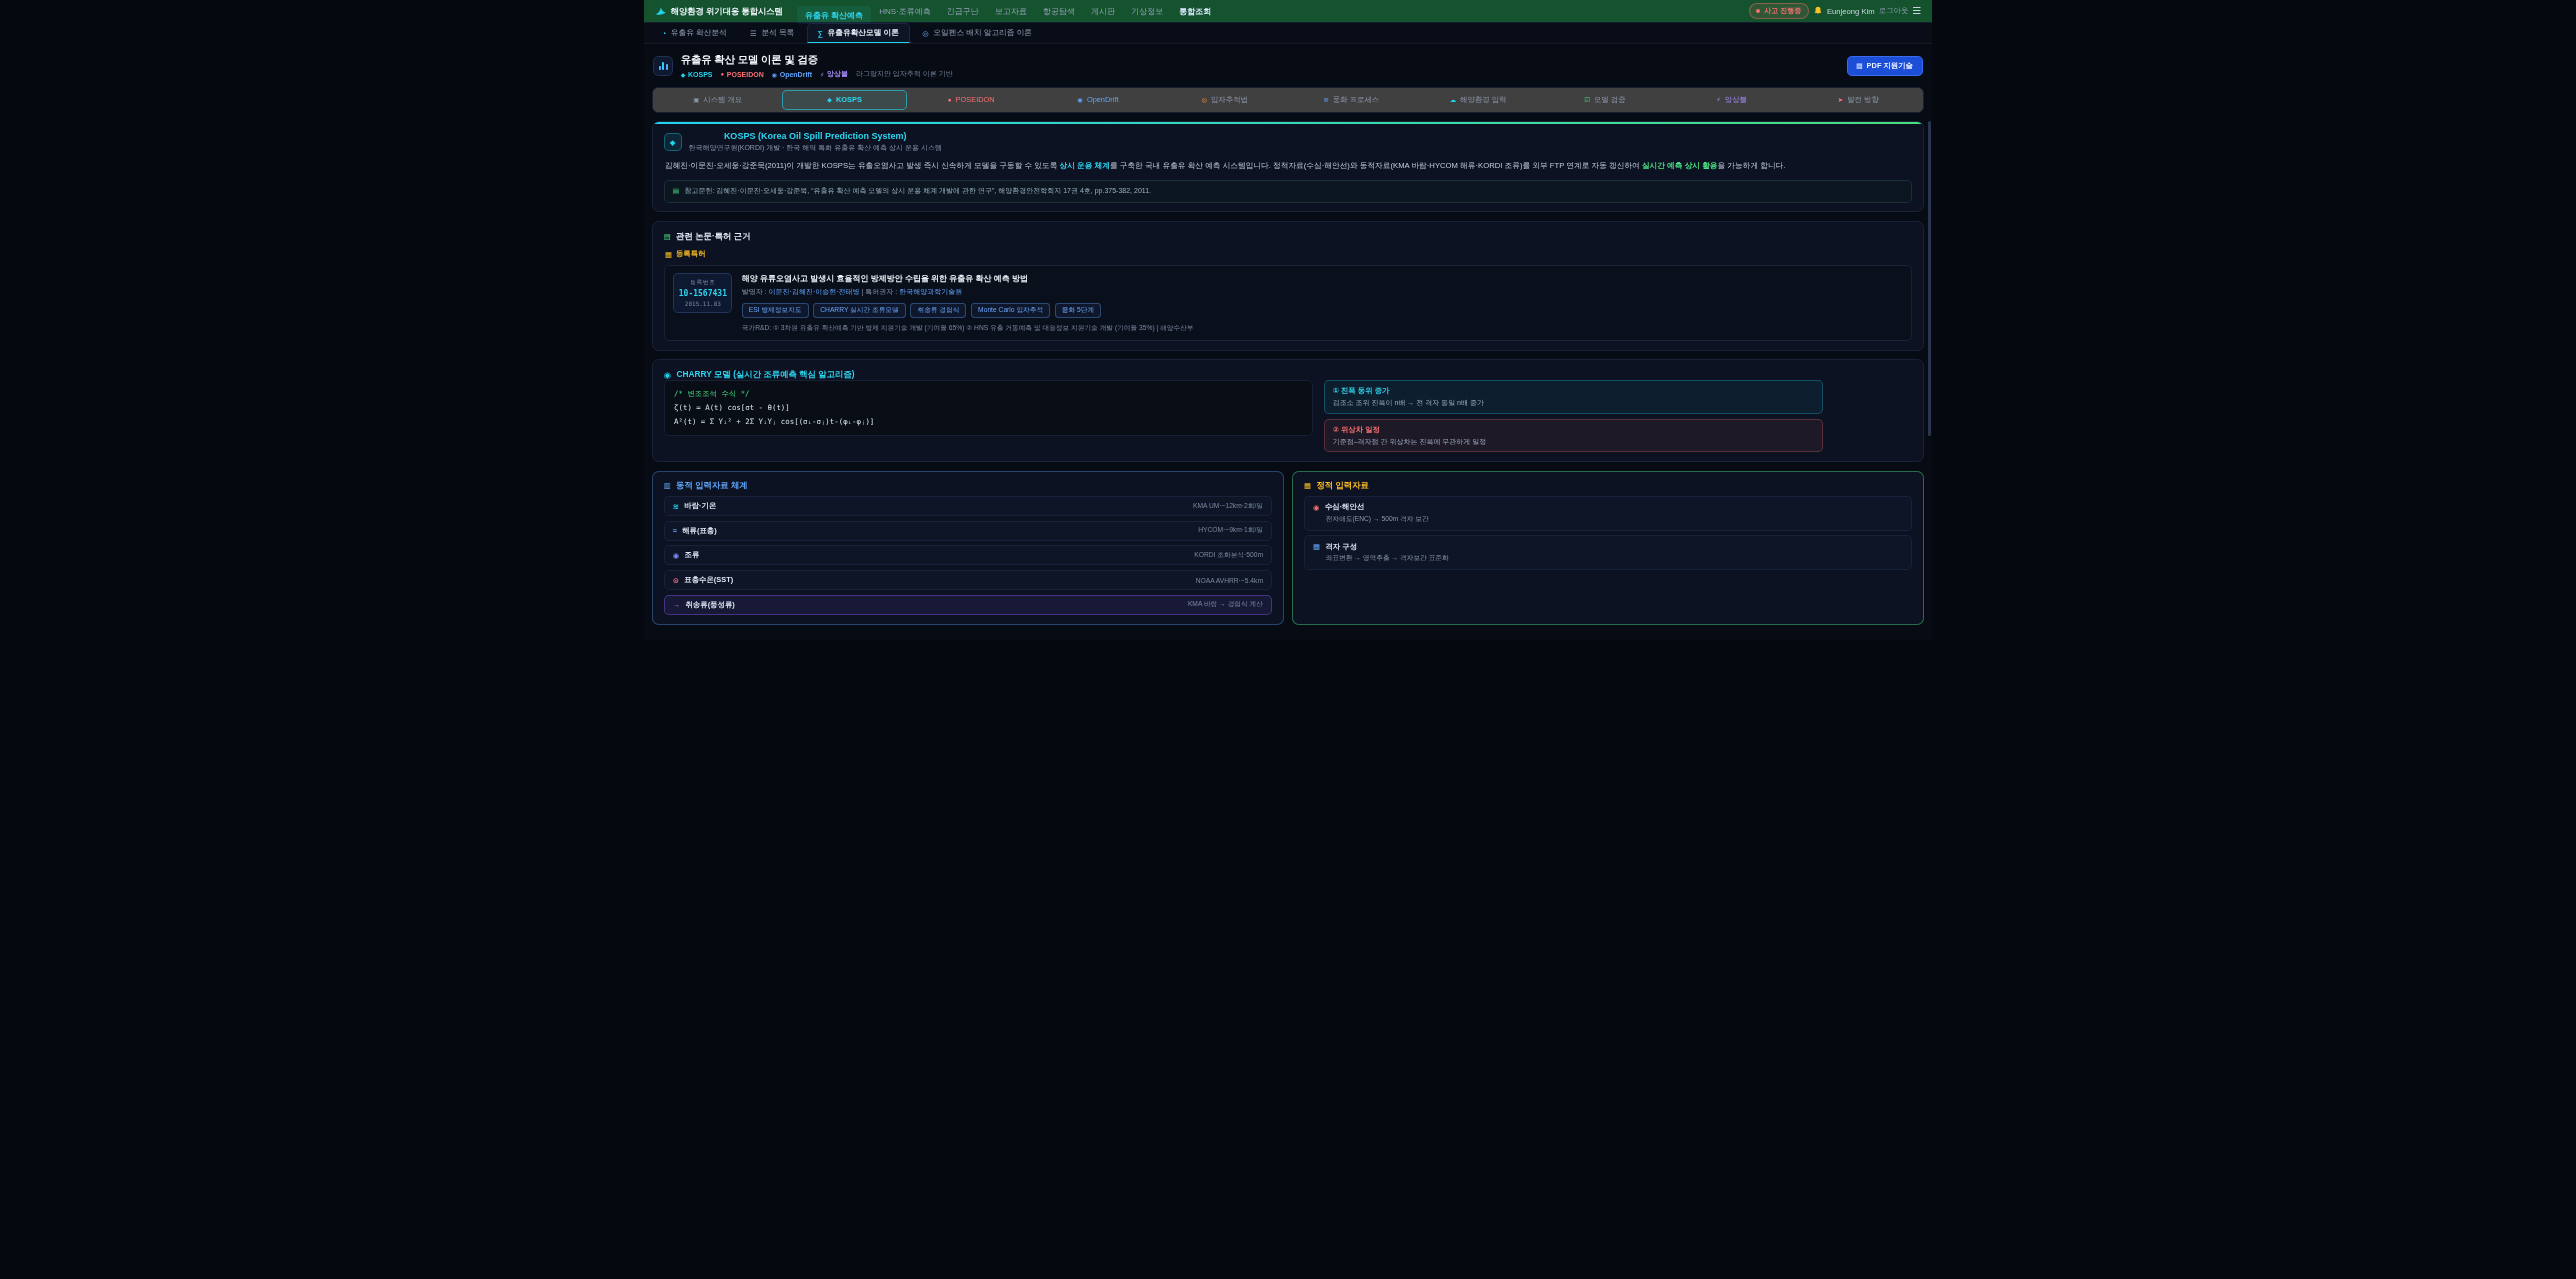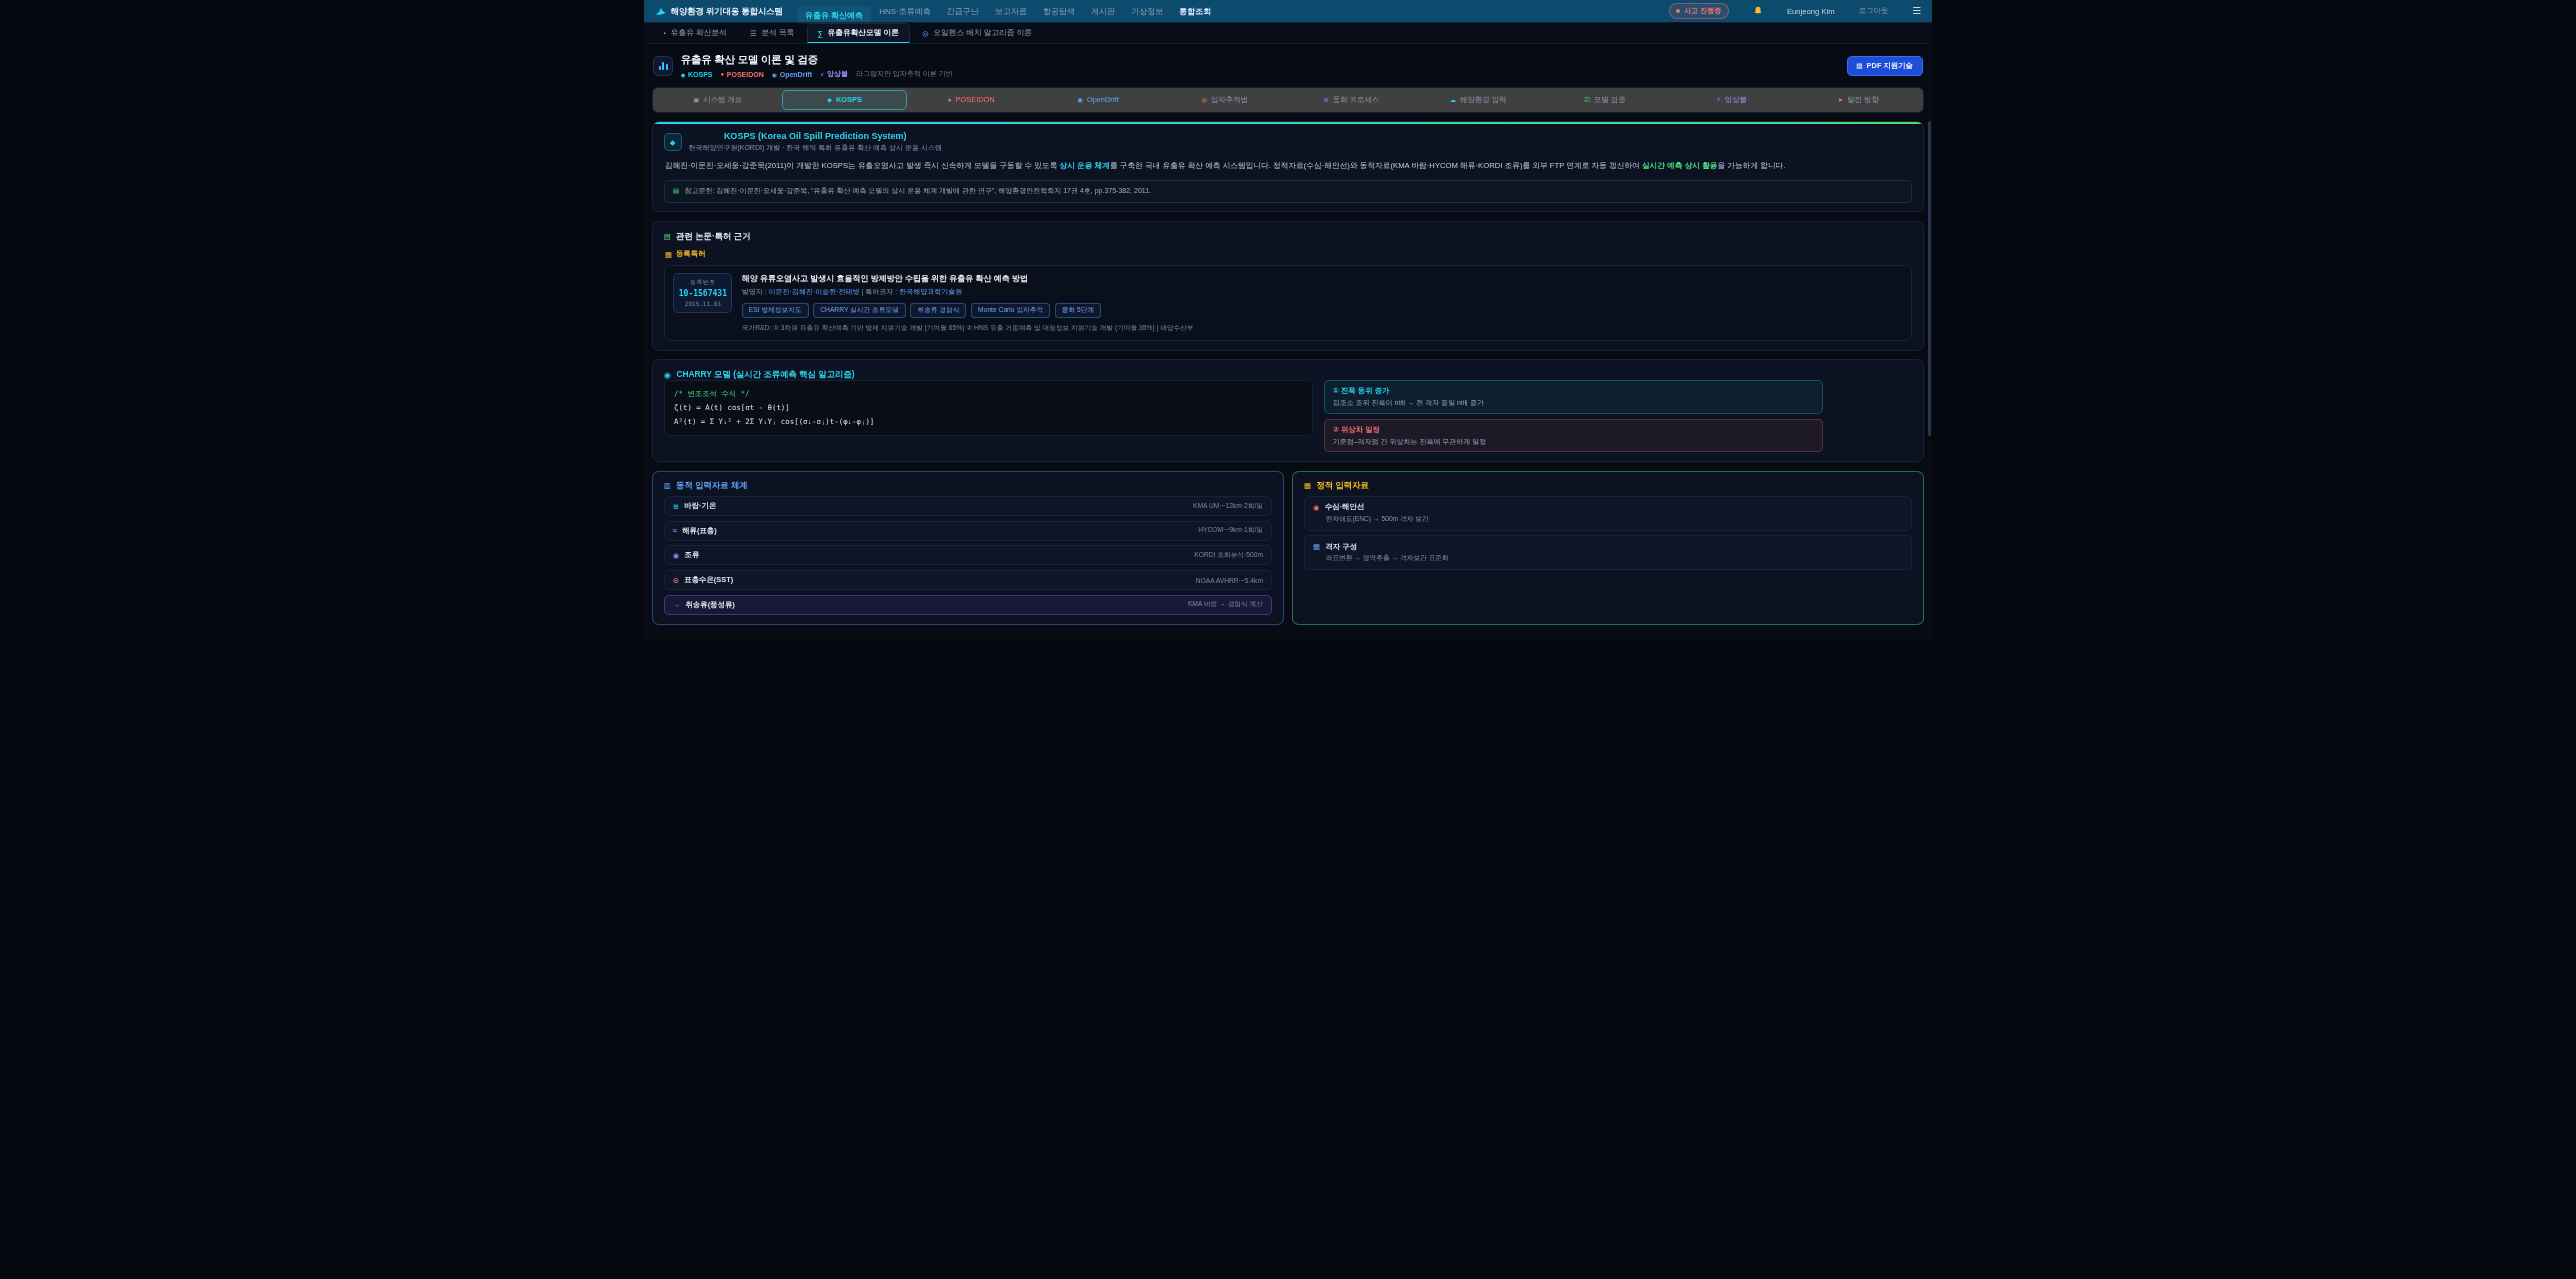--- a/index.html
+++ b/index.html
@@ -5,28 +5,28 @@
   * { box-sizing: border-box; margin: 0; padding: 0; }
   html { background:#05080f; }
   body {
     font-family: "Liberation Sans", "DejaVu Sans", sans-serif;
     background:#05080f; color:#dbe4f0;
   }
   .page { width:1288px; height:640px; margin:0 auto; background:#070b14; overflow:hidden; position:relative; }
 
   
   .topnav { height:23px; display:flex; align-items:center; gap:10.7px; padding:0 10.7px;
-            background:#0c4a6e; border-bottom:0.7px solid #151c2b; }
+            background:#14532d; border-bottom:0.7px solid #151c2b; }
   .brand { display:flex; align-items:center; gap:4.7px; cursor:pointer; }
   .brand-title { font-size:8.4px; font-weight:700; color:#eef3fb; letter-spacing:-0.1px; }
   .mainmenu { display:flex; align-items:center; gap:1.3px; margin-left:4px; }
   .mainmenu a { font-size:8px; color:#94a1b8; text-decoration:none; padding:3.4px 7.4px; border-radius:4px; cursor:pointer; white-space:nowrap; }
   .mainmenu a.active { color:#2dd4ee; background:rgba(34,211,238,.08); font-weight:700;margin-top:8px; }
   .mainmenu a.strong { color:#d9e6ff; font-weight:700; }
-  .topnav-right { margin-left:auto; display:flex; align-items:center; gap:24px;text-align:right; }
+  .topnav-right { margin-left:auto; display:flex; align-items:center; gap:4px;text-align:right; }
   .incident { display:flex; align-items:center; gap:4px; font-size:7px; font-weight:700; color:#f87171;
               border:0.7px solid rgba(248,113,113,.45); background:rgba(248,113,113,.12);
               padding:2px 6.7px; border-radius:670px; cursor:pointer; }
   .incident .dot { width:4px; height:4px; border-radius:50%; background:#f87171; }
   .bell { display:flex; cursor:pointer; }
   .user-name { font-size:7.7px; color:#cbd5e3; }
   .logout { font-size:7.4px; color:#8b98ad; text-decoration:none; cursor:pointer; }
   .burger { font-size:10px; color:#cbd5e3; cursor:pointer; line-height:1; }
 
   

